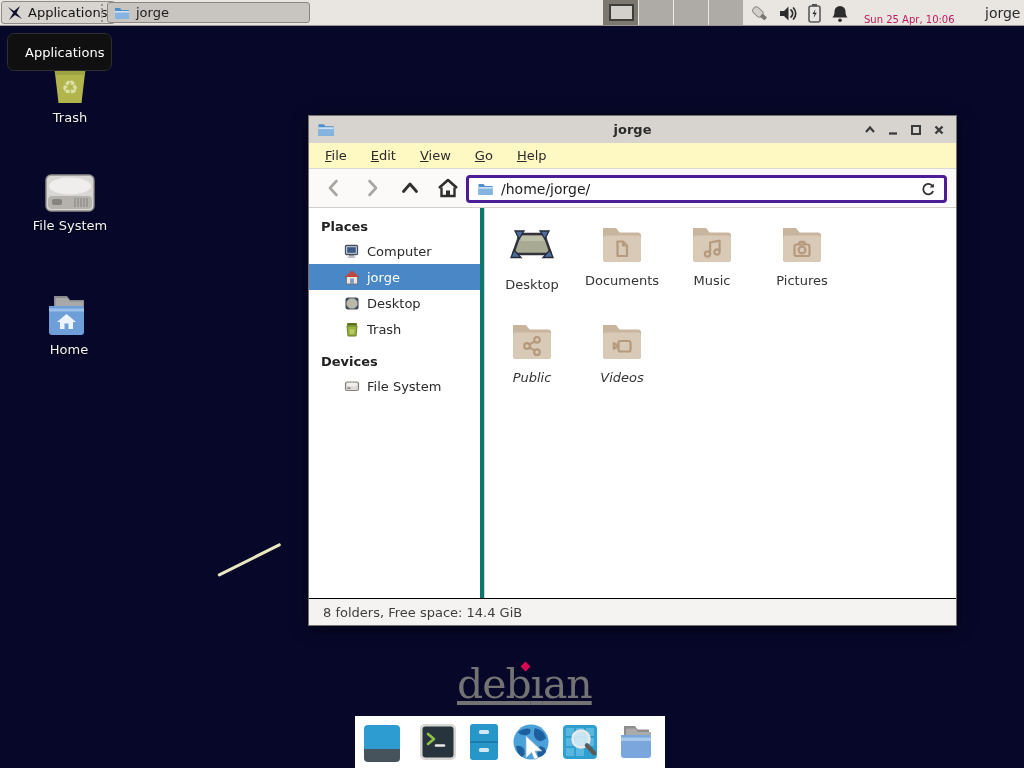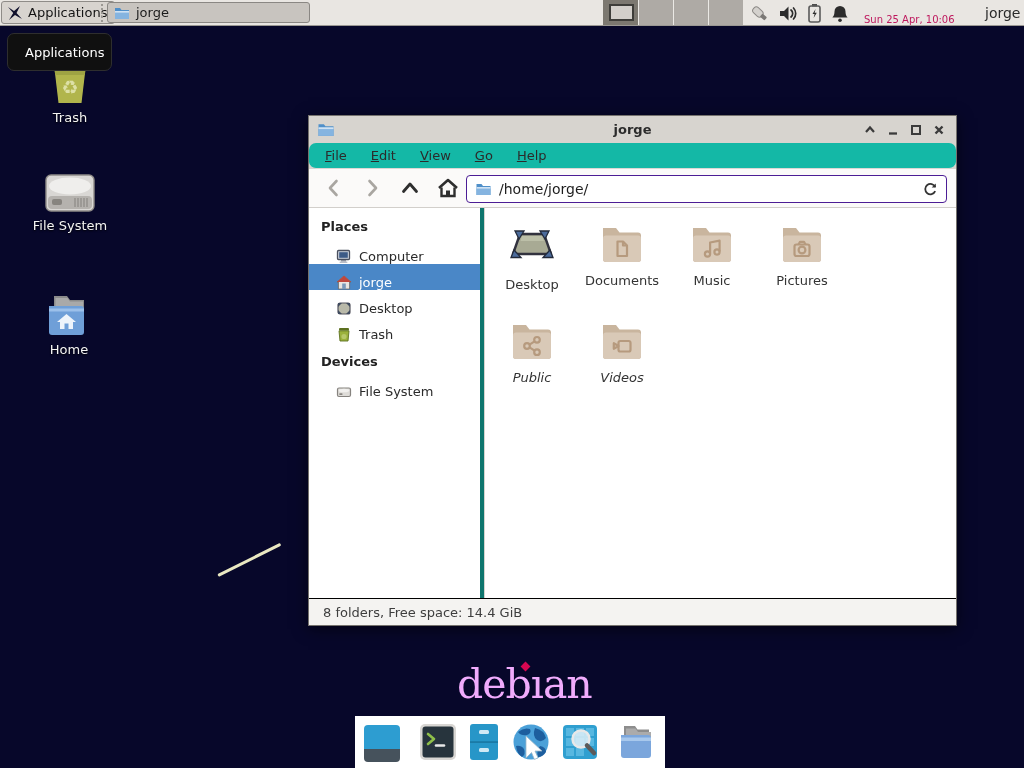--- a/index.html
+++ b/index.html
@@ -75,49 +75,49 @@
   .title-icon { margin-left:8px; }
   .title-text {
     position:absolute; left:0; width:100%; text-align:center;
     font-size:13px; font-weight:bold; color:#2b2b2b; pointer-events:none;
   }
   .win-controls { position:absolute; right:11px; top:0; height:27px; display:flex; align-items:center; gap:10px; }
   .win-controls .wbtn { width:13px; height:14px; display:flex; align-items:center; justify-content:center; }
 
   .menubar {
     position:absolute; left:0; top:27px; width:647px; height:26px;
-    background:#14b8a6; border-bottom:1px solid #dbd8d4;
+    background:#fef9c3; border-bottom:1px solid #dbd8d4;
     display:flex; align-items:center; padding-left:16px; gap:24px;
-    font-size:13px; color:#2b2b2b;border-radius:7px;
+    font-size:13px; color:#2b2b2b;
   }
   .menubar .mitem { cursor:default; }
   .mn { text-decoration:underline; }
 
   .toolbar {
     position:absolute; left:0; top:53px; width:647px; height:39px;
     background:#fbfaf9; border-bottom:1px solid #d2cfcb;
     display:flex; align-items:center;
   }
   .navbtn { width:30px; height:30px; display:flex; align-items:center; justify-content:center; margin-left:8px; }
   .navbtn:first-child { margin-left:10px; }
   .pathfield {
     position:absolute; left:157px; top:6px; width:481px; height:28px;
-    background:#fff; border:1px solid #4c1d95; border-radius:4px;
+    background:#fff; border:3px solid #4c1d95; border-radius:4px;
     display:flex; align-items:center; padding:0 8px; gap:7px;
     font-size:14px; color:#1d1d1d;
   }
   .pathfield .ptext { flex:1; }
 
   .sidebar {
     position:absolute; left:0; top:92px; width:175px; height:390px;
     background:#fff; border-right:4px solid #0f766e; padding-top:6px;
     font-size:13px; color:#2a2a2a; overflow:hidden;
   }
   .side-header { height:24px; display:flex; align-items:center; padding-left:12px; font-weight:bold; color:#222; }
-  .side-row { height:26px; display:flex; align-items:flex-end; padding-left:27px; gap:7px; }
+  .side-row { height:26px; display:flex; align-items:center; padding-left:35px; gap:7px; }
   .side-row.selected { background:#4a87c7; color:#fff; }
   .side-header.devices { margin-top:7px; }
 
   .filearea {
     position:absolute; left:176px; top:92px; width:471px; height:390px;
     background:#fff;
   }
   .grid-row { position:absolute; left:2px; display:flex; }
   .grid-row.r1 { top:14px; }
   .grid-row.r2 { top:111px;font-style:italic; }
@@ -129,21 +129,21 @@
     position:absolute; left:0; top:482px; width:647px; height:27px;
     background:#f4f3f1; border-top:1px solid #000000;
     display:flex; align-items:center; padding-left:14px;
     font-size:13px; color:#3e3e3e;
   }
 
   
   .debian {
     position:absolute; left:457px; top:660px; height:48px;
     font-family:"DejaVu Serif","Liberation Serif",serif;
-    font-size:41px; color:#f0abfc; letter-spacing:-1px;
+    font-size:41px; color:#737373; letter-spacing:-1px;text-decoration:underline;
   }
   .debian .diamond {
     position:absolute; left:65px; top:3px; width:7px; height:7px;
     background:#d70751; transform:rotate(45deg);
   }
 
   
   .dock {
     position:absolute; left:355px; top:716px; width:310px; height:52px;
     background:#ffffff;

